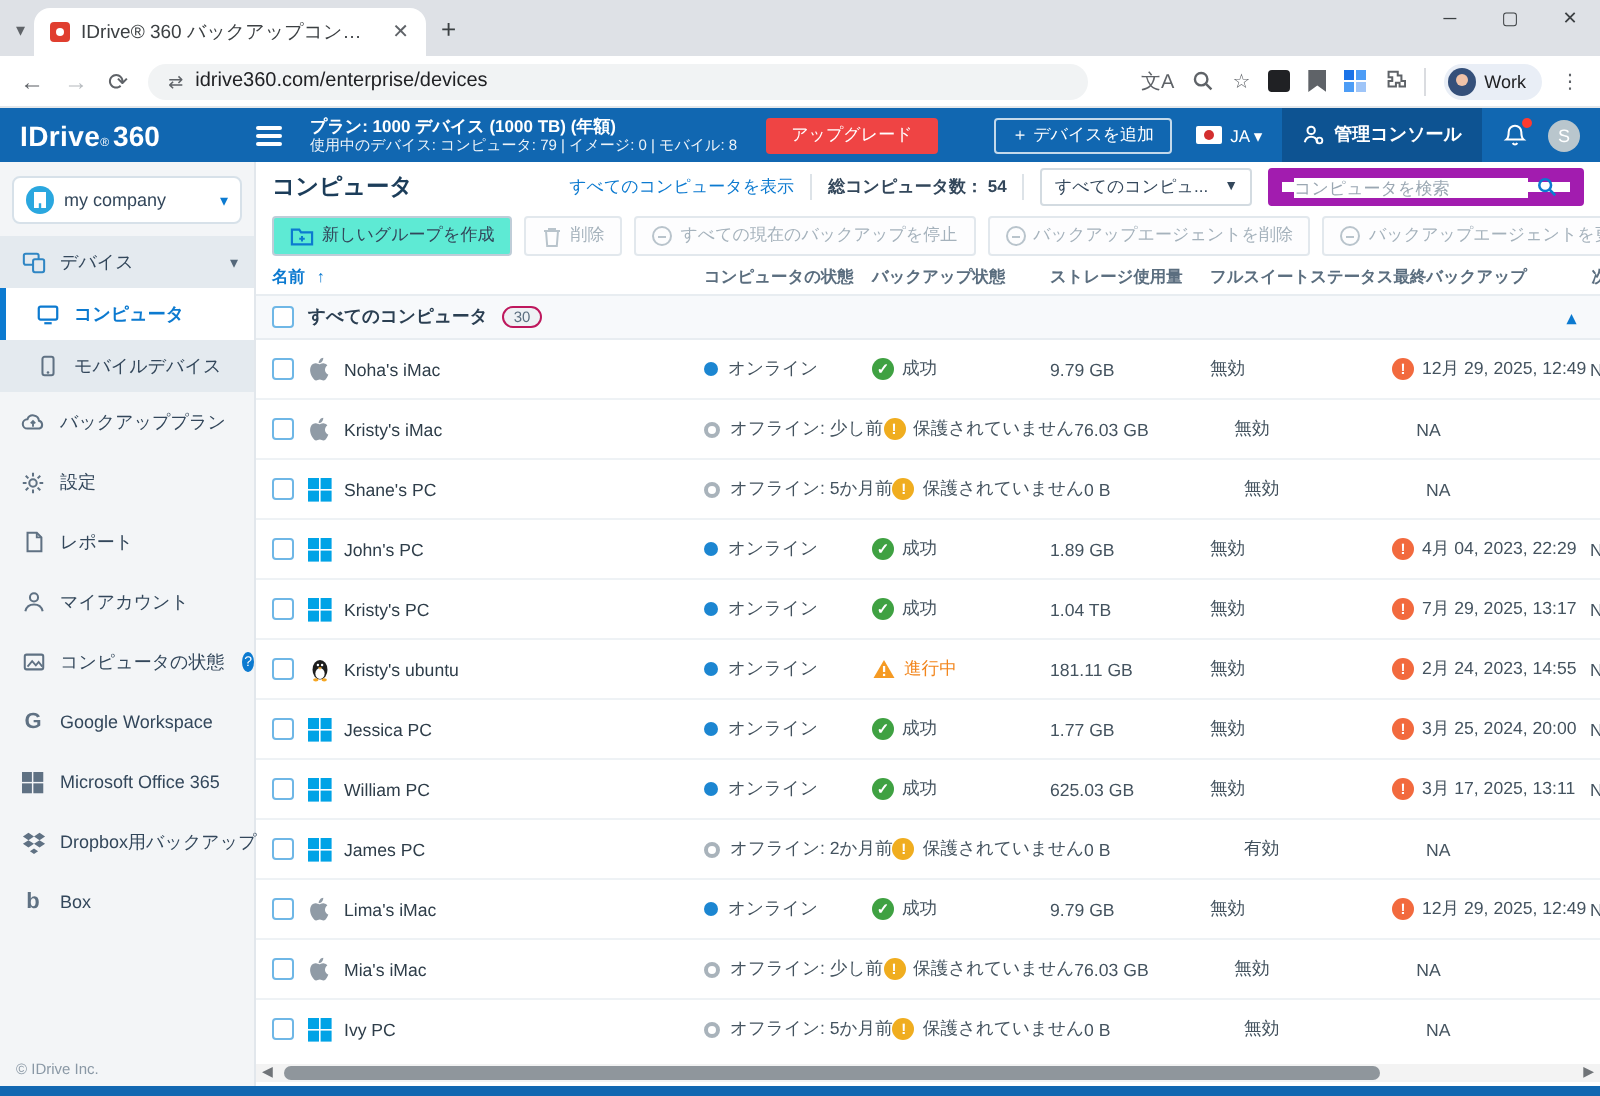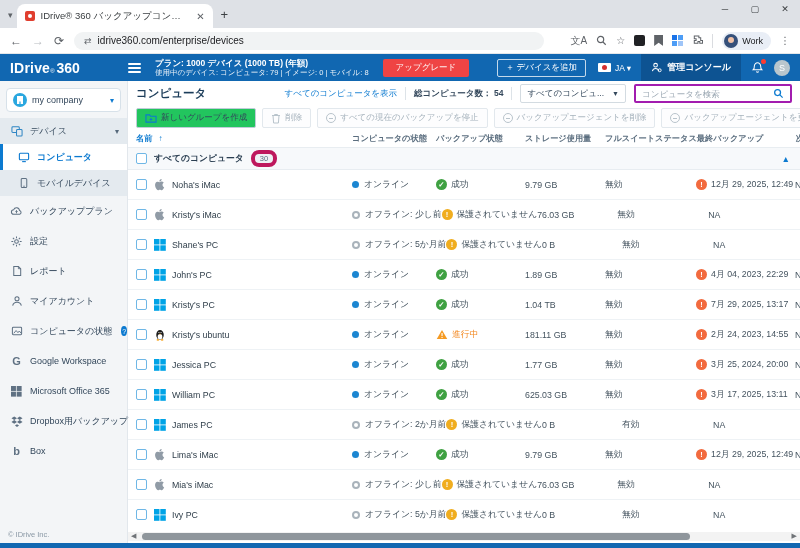--- a/index.html
+++ b/index.html
@@ -84,46 +84,46 @@
   .main { flex:1; background:#fff; display:flex; flex-direction:column; min-width:0; }
 
   
   .subheader { height:25px; display:flex; align-items:center; padding:0 8px; gap:8px; }
   .page-title { font-size:11.5px; font-weight:bold; color:#1c3d5a; margin-right:auto; }
   .link-blue { color:#0c7ad0; font-size:8.5px; white-space:nowrap; }
   .sub-div { width:1px; height:13px; background:#dde3e8; }
   .total-label { font-size:8.5px; color:#33475b; font-weight:bold; white-space:nowrap; }
   .dropdown { border:1px solid #d3dbe1; border-radius:2px; height:19px; display:flex; align-items:center; gap:8px; padding:0 6px; font-size:8.5px; color:#33475b; white-space:nowrap; }
   .dropdown .caret { color:#33475b; font-size:7px; }
-  .searchbox { border:2px solid #a21caf; border-radius:2px; height:19px; width:158px; display:flex; align-items:center; padding:0 6px; gap:4px; }
+  .searchbox { border:7px solid #a21caf; border-radius:2px; height:19px; width:158px; display:flex; align-items:center; padding:0 6px; gap:4px; }
   .searchbox input { border:none; outline:none; flex:1; font-size:8.5px; color:#33475b; min-width:0; font-family:"Liberation Sans",sans-serif; }
   .searchbox input::placeholder { color:#9aa7b2; }
 
   
   .toolbar { height:24px; display:flex; align-items:center; padding:0 8px; gap:6px; }
   .tb-btn { height:20px; border-radius:2px; display:flex; align-items:center; gap:4px; padding:0 8px; font-size:8.5px; white-space:nowrap; }
-  .tb-btn.primary { border:1px solid #bfcdd8; color:#33475b; background:#22c55e;text-align:right; }
+  .tb-btn.primary { border:1px solid #bfcdd8; color:#33475b; background:#5eead4;text-align:right; }
   .tb-btn.disabled { border:1px solid #e2e8ed; color:#a5b2bc; background:#fdfdfe; }
   .ic-circle-dis { width:10px; height:10px; border-radius:50%; border:1px solid #b9c4cc; position:relative; flex:none; }
   .ic-circle-dis::after { content:""; position:absolute; left:2px; top:3.5px; width:4px; height:1px; background:#b9c4cc; }
 
   
   .thead { height:18px; display:flex; align-items:center; padding:0 8px; font-size:8.2px; color:#5b6e7f; font-weight:bold; border-bottom:1px solid #e8edf1; }
   .thead .col-name { color:#0c7ad0; }
   .col-name { flex:0 0 168px; display:flex; align-items:center; gap:6px; min-width:0; }
   .col-state { flex:0 0 84px; display:flex; align-items:center; gap:5px; white-space:nowrap;margin-left:48px; }
   .col-backup { flex:0 0 89px; display:flex; align-items:center; gap:4px; white-space:nowrap; }
   .col-storage { flex:0 0 80px; white-space:nowrap; }
   .col-suite { flex:0 0 91px; white-space:nowrap; }
   .col-last { flex:0 0 99px; display:flex; align-items:center; gap:4px; white-space:nowrap; }
   .col-next { flex:1; white-space:nowrap; }
   .sort-arrow { font-size:8px; color:#0c7ad0; }
 
   .grouprow { height:22px; display:flex; align-items:center; gap:7px; padding:0 8px; background:#f7f9fb; border-bottom:1px solid #e8edf1; font-size:8.8px; font-weight:bold; color:#2b3f52; }
-  .count-pill { background:#eef1f4; border:4px solid #be185d; border-radius:8px; font-size:7.5px; color:#5b6e7f; padding:0 5px; font-weight:normal; }
+  .count-pill { background:#eef1f4; border:1px solid #be185d; border-radius:8px; font-size:7.5px; color:#5b6e7f; padding:0 5px; font-weight:normal; }
   .group-chev { margin-left:auto; color:#0c7ad0; font-size:9px; margin-right:4px; }
 
   .rows { flex:1; overflow:hidden; }
   .row { height:30px; display:flex; align-items:center; padding:0 8px; border-bottom:1px solid #eef2f5; font-size:8.8px; color:#44535f; }
   .cb { width:11px; height:11px; border:1.5px solid #6fb7e6; border-radius:2px; background:#fff; flex:none; }
   .name-text { color:#2e3d49; overflow:hidden; text-overflow:ellipsis; white-space:nowrap; }
   .os-ic { width:13px; height:13px; flex:none; display:flex; align-items:center; justify-content:center; }
 
   .dot { width:7px; height:7px; border-radius:50%; flex:none; }
   .dot.online { background:#1c86d1; }

